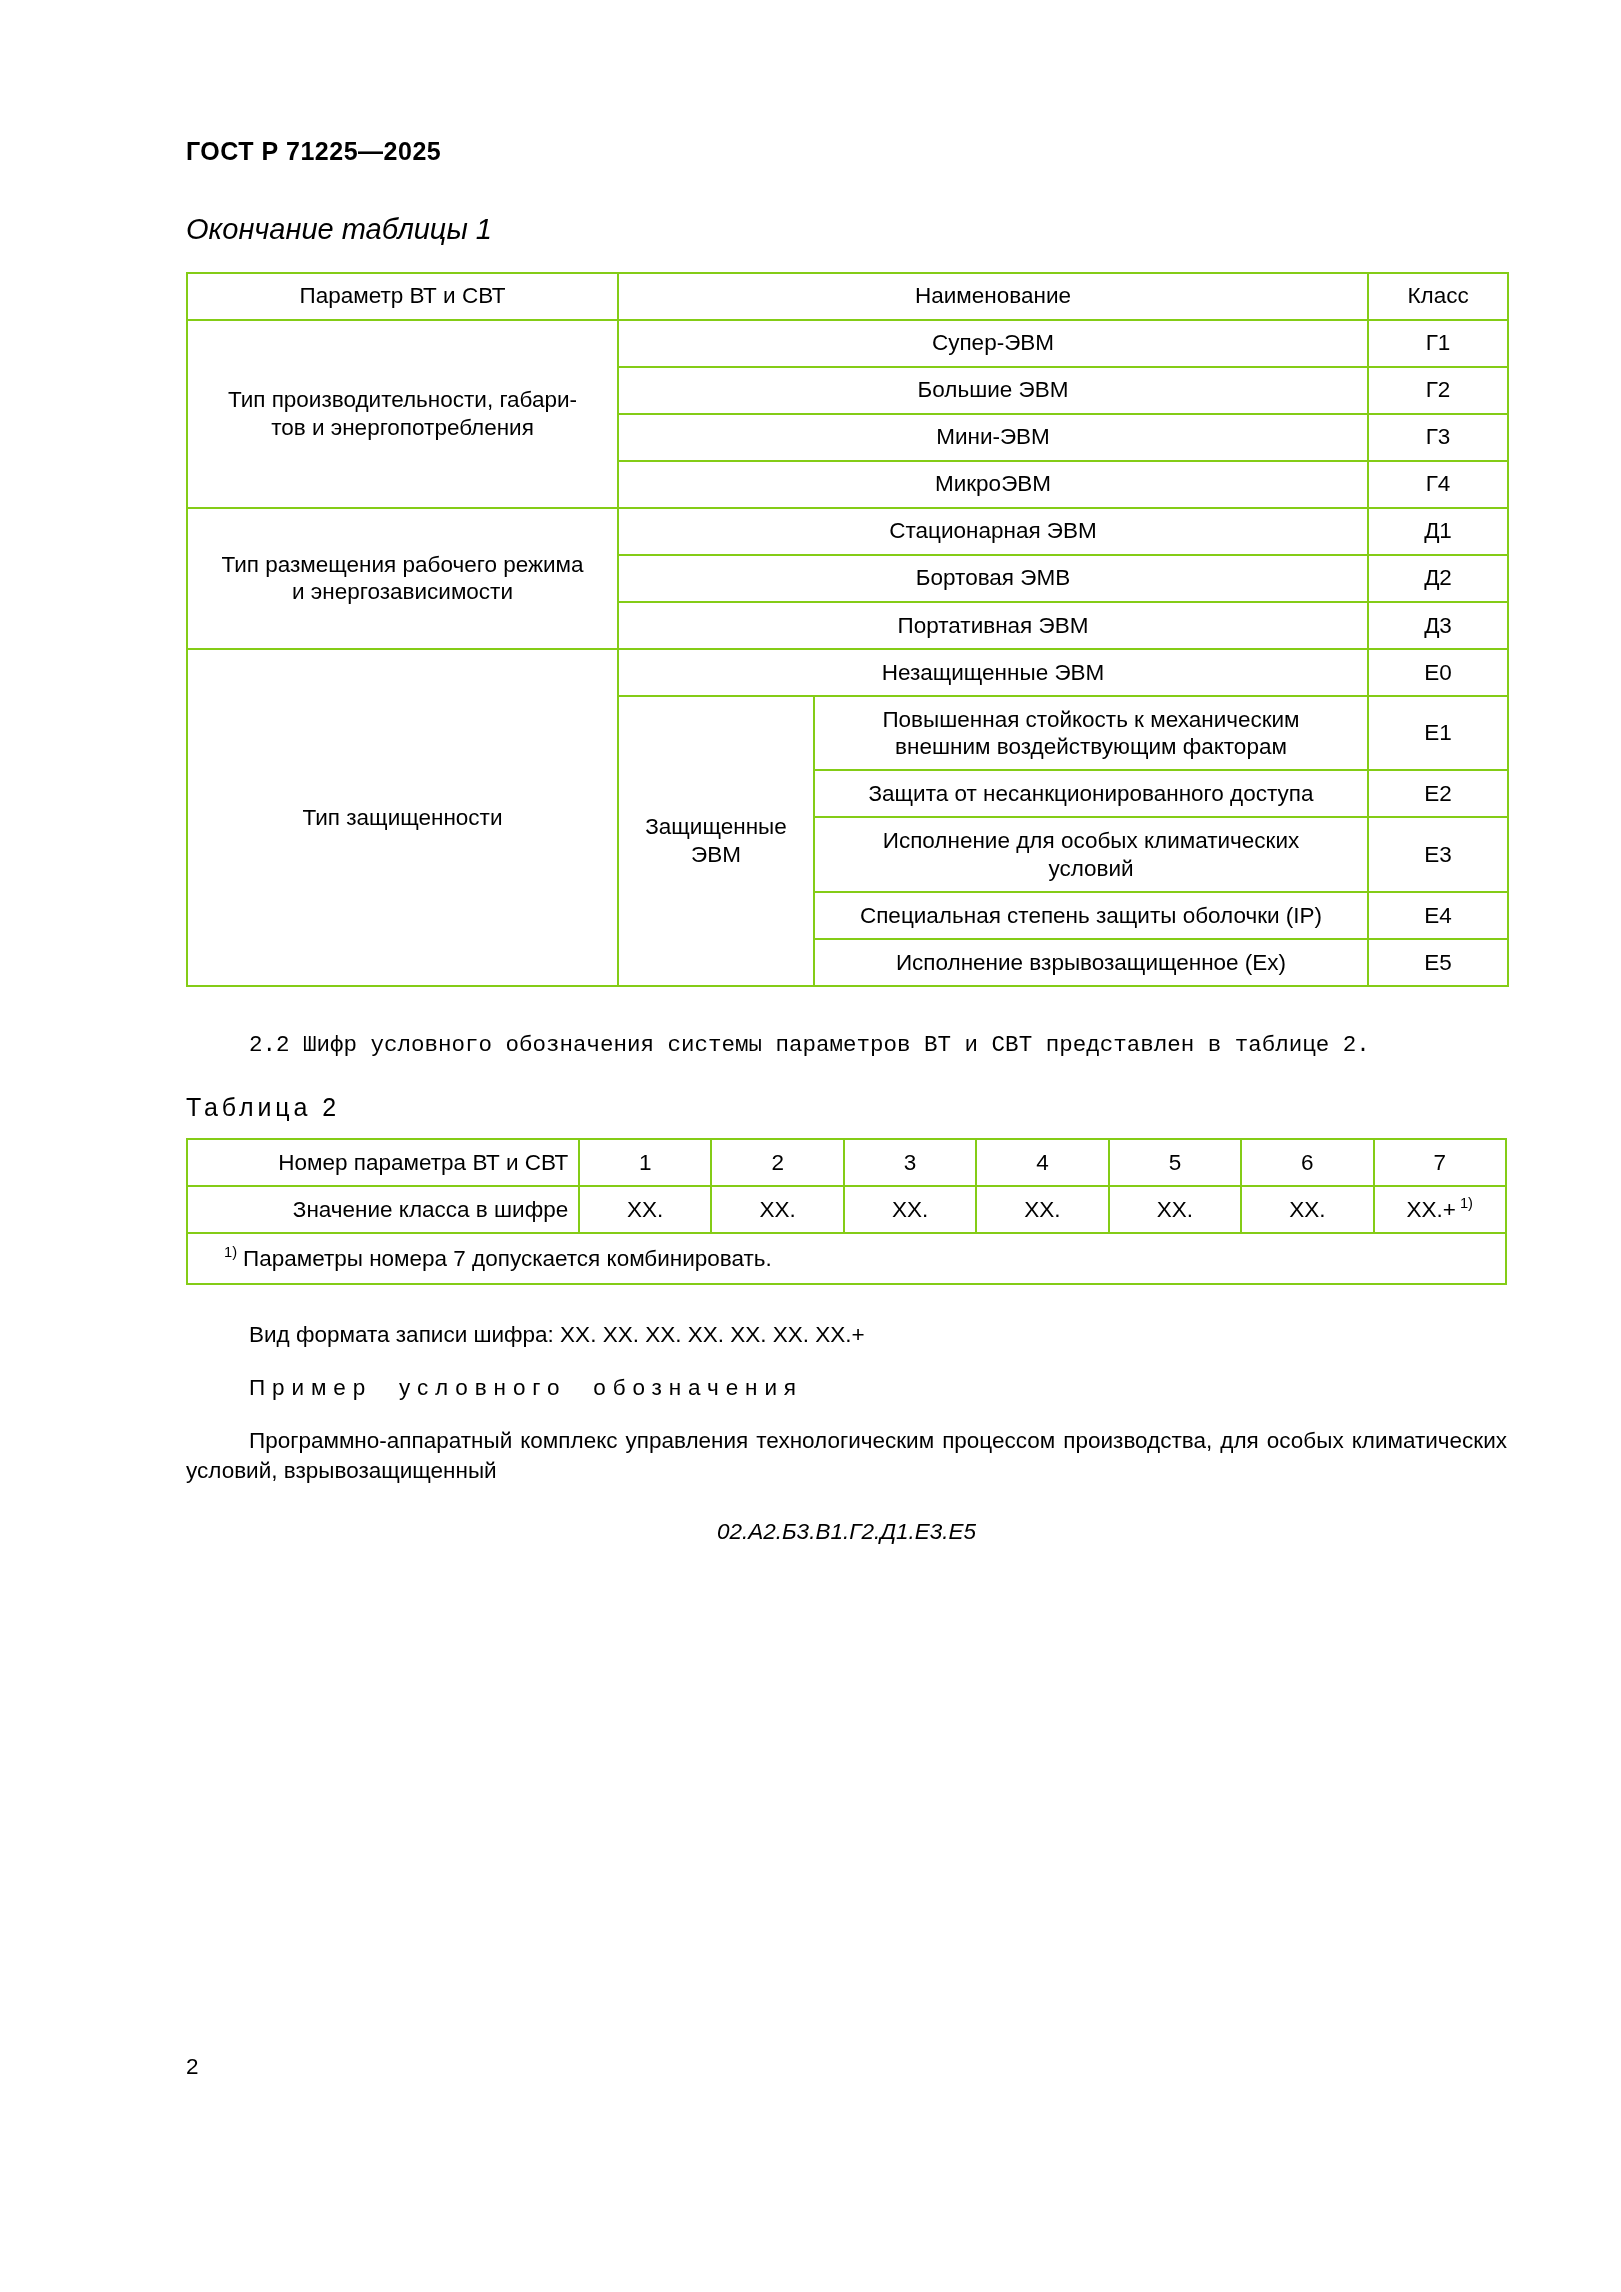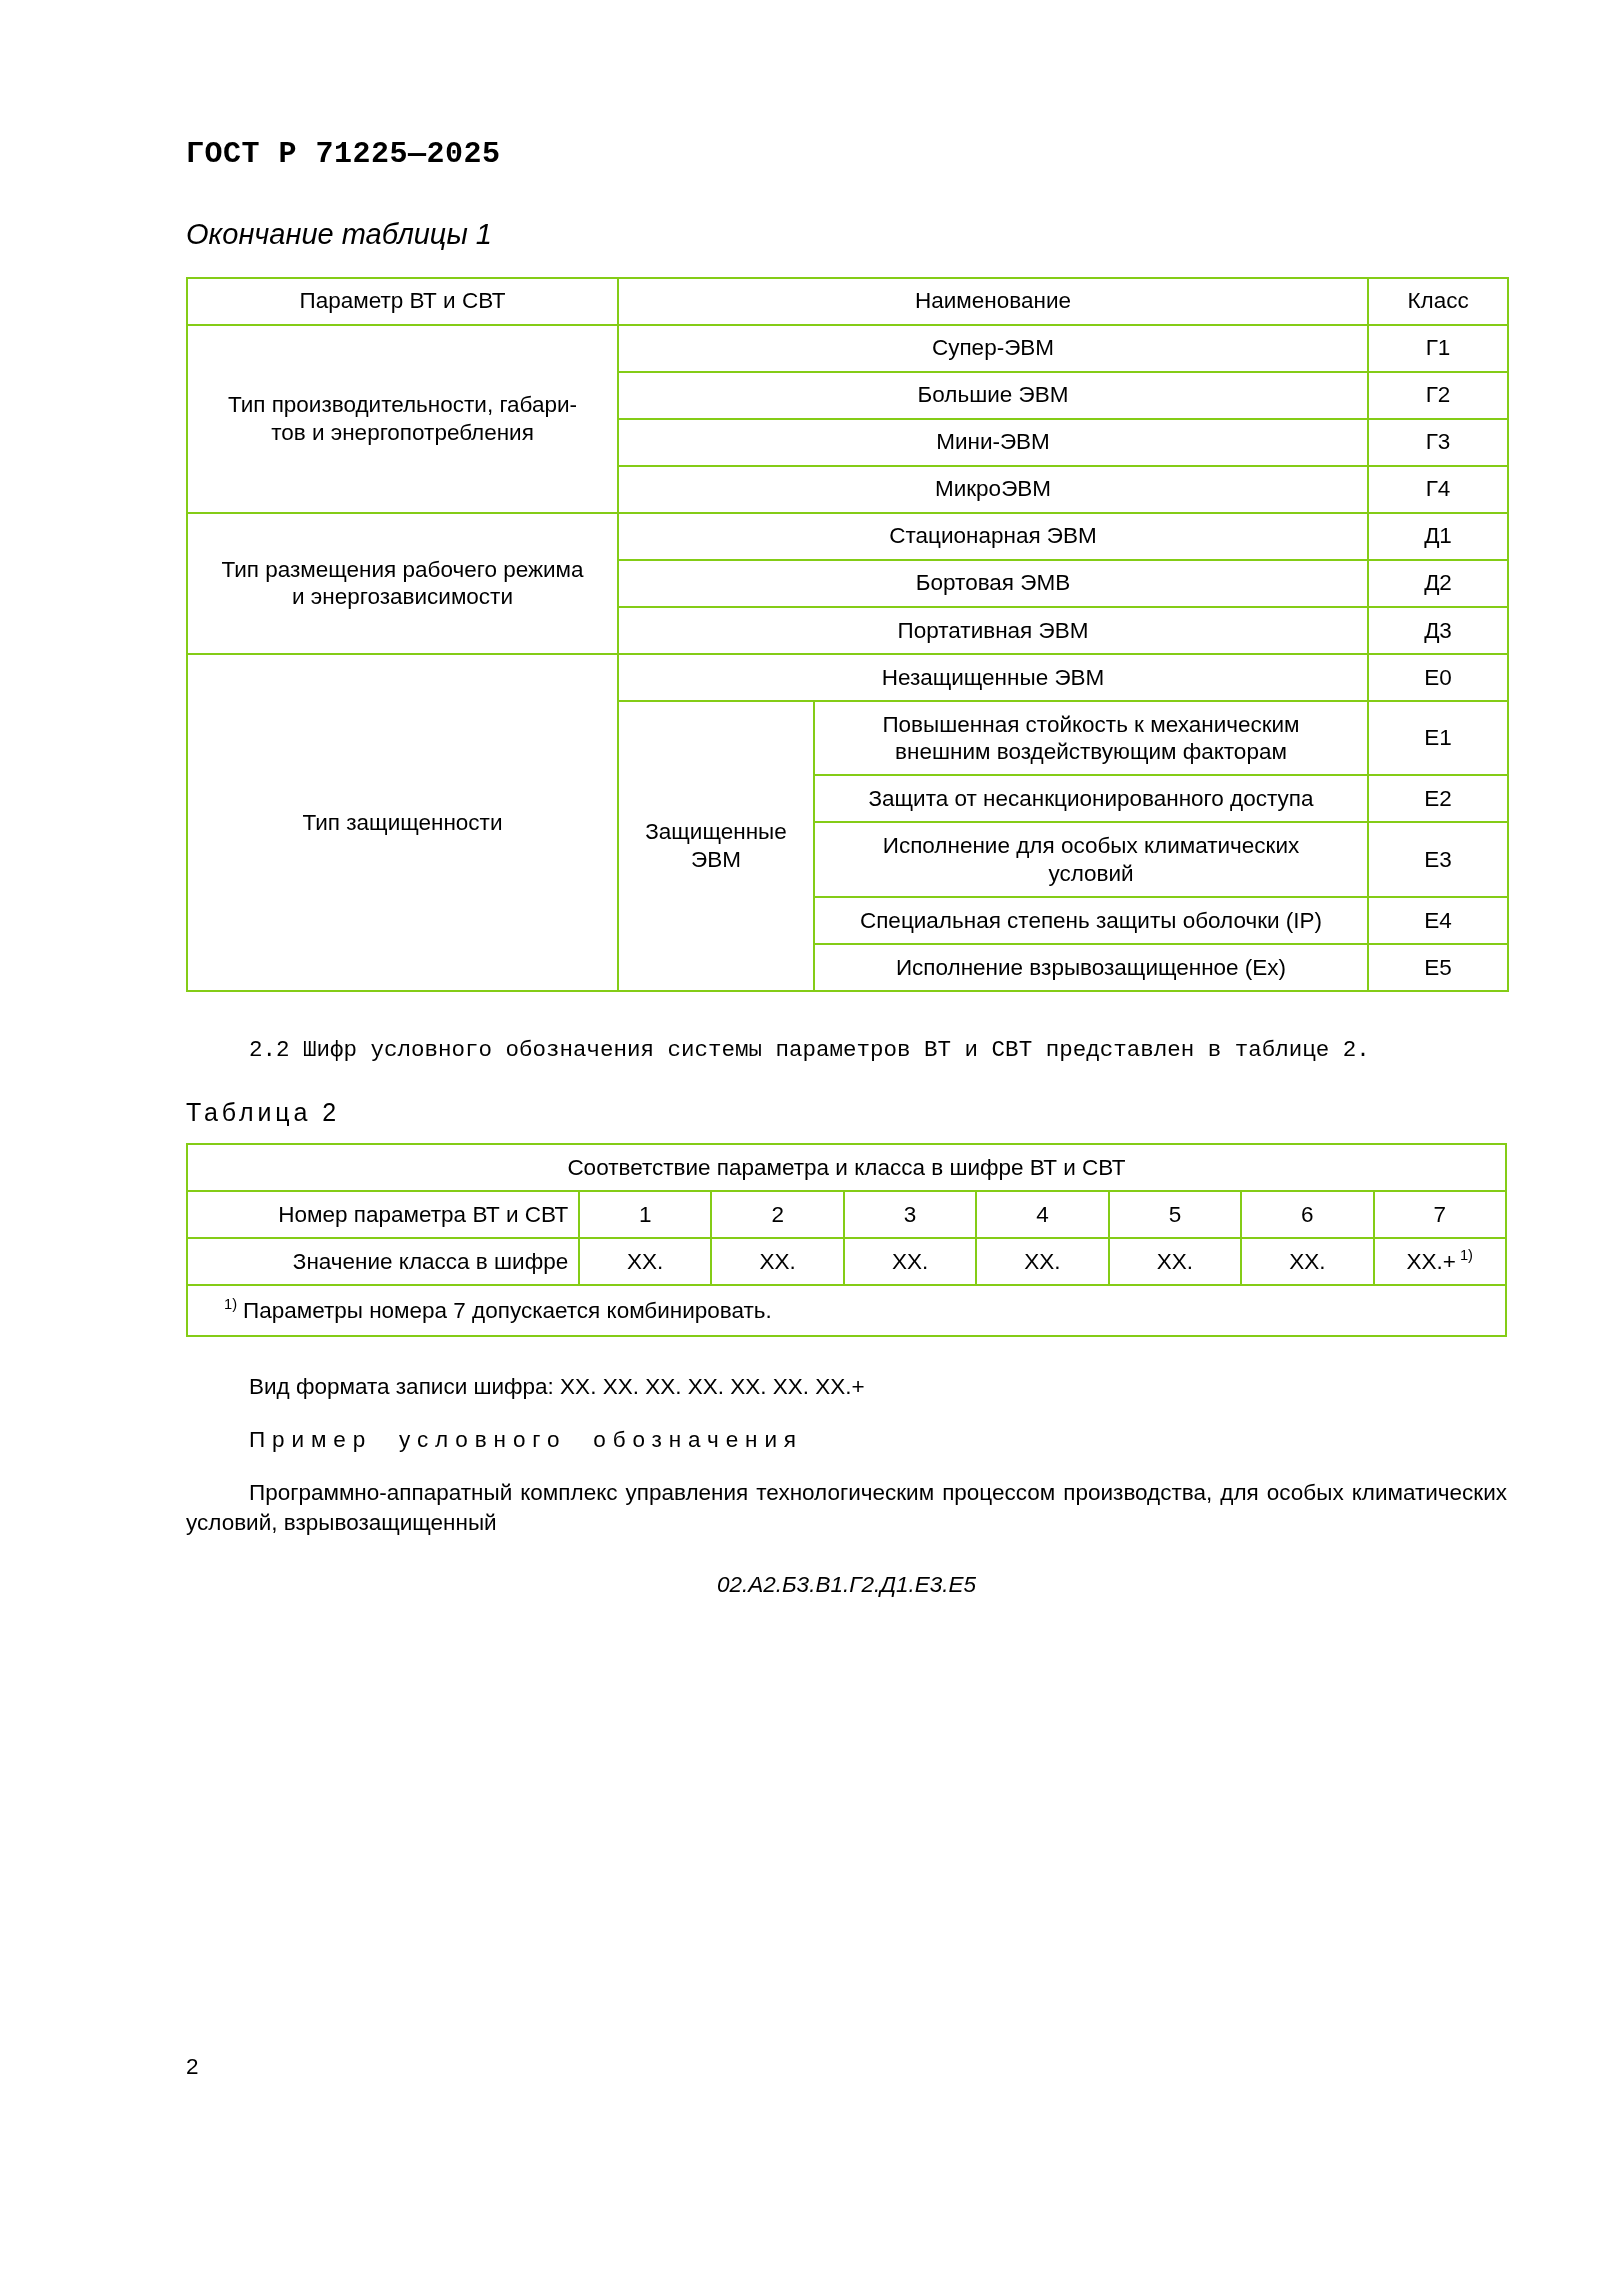--- a/index.html
+++ b/index.html
@@ -9,21 +9,21 @@
     color: #000000;
     font-family: "Liberation Sans", "DejaVu Sans", sans-serif;
     position: relative;
     overflow: hidden;
   }
   .page {
     position: absolute; inset: 0;
     padding: 137px 114px 0 186px;
   }
   .doc-header {
-    font-size: 30px; font-weight: bold; letter-spacing: 0.5px; font-family: Liberation Mono, monospace;
+    font-size: 25px; font-weight: bold; letter-spacing: 0.5px;
   }
   .table1-caption {
     margin-top: 47px;
     font-size: 29px; font-style: italic;
   }
   table {
     border-collapse: collapse;
     table-layout: fixed;
     width: 1321px;
     border: 2.9px solid #000;
@@ -181,23 +181,20 @@
         <col>
         <col>
         <col>
         <col>
         <col>
         <col>
         <col>
     </colgroup>
     <tbody>
       <tr>
-        <td colspan="8">Соответствие параметра и класса в шифре ВТ и СВТ</td>
-      </tr>
-      <tr>
         <td class="left">Номер параметра ВТ и СВТ</td>
         <td>1</td>
         <td>2</td>
         <td>3</td>
         <td>4</td>
         <td>5</td>
         <td>6</td>
         <td>7</td>
       </tr>
       <tr>

